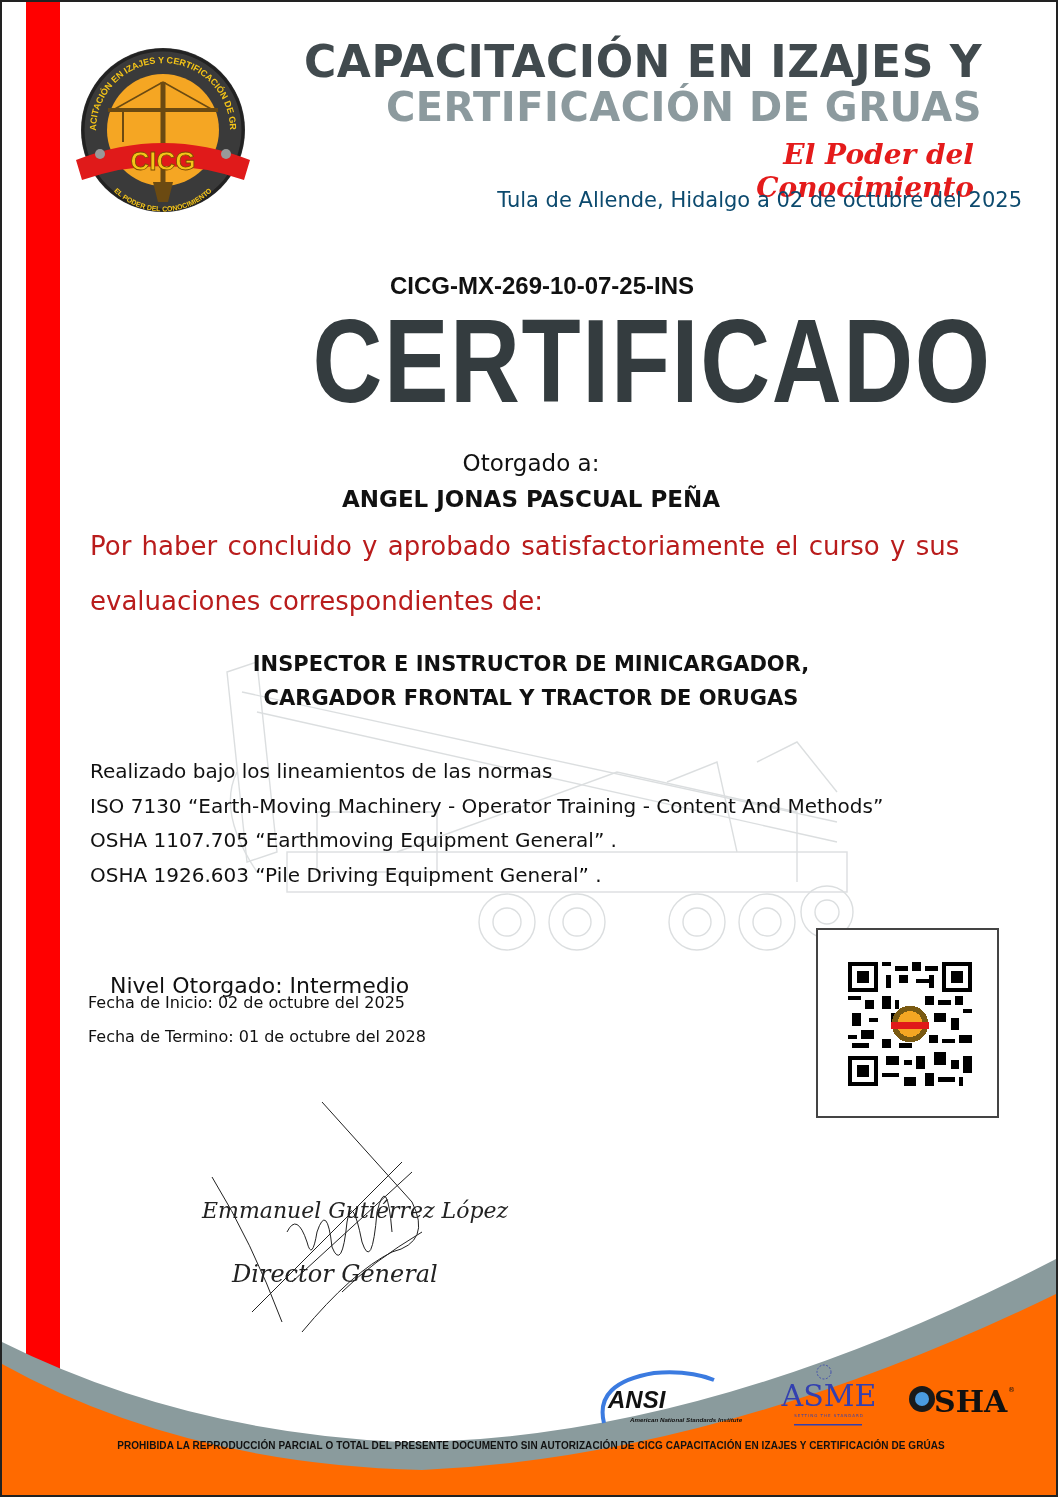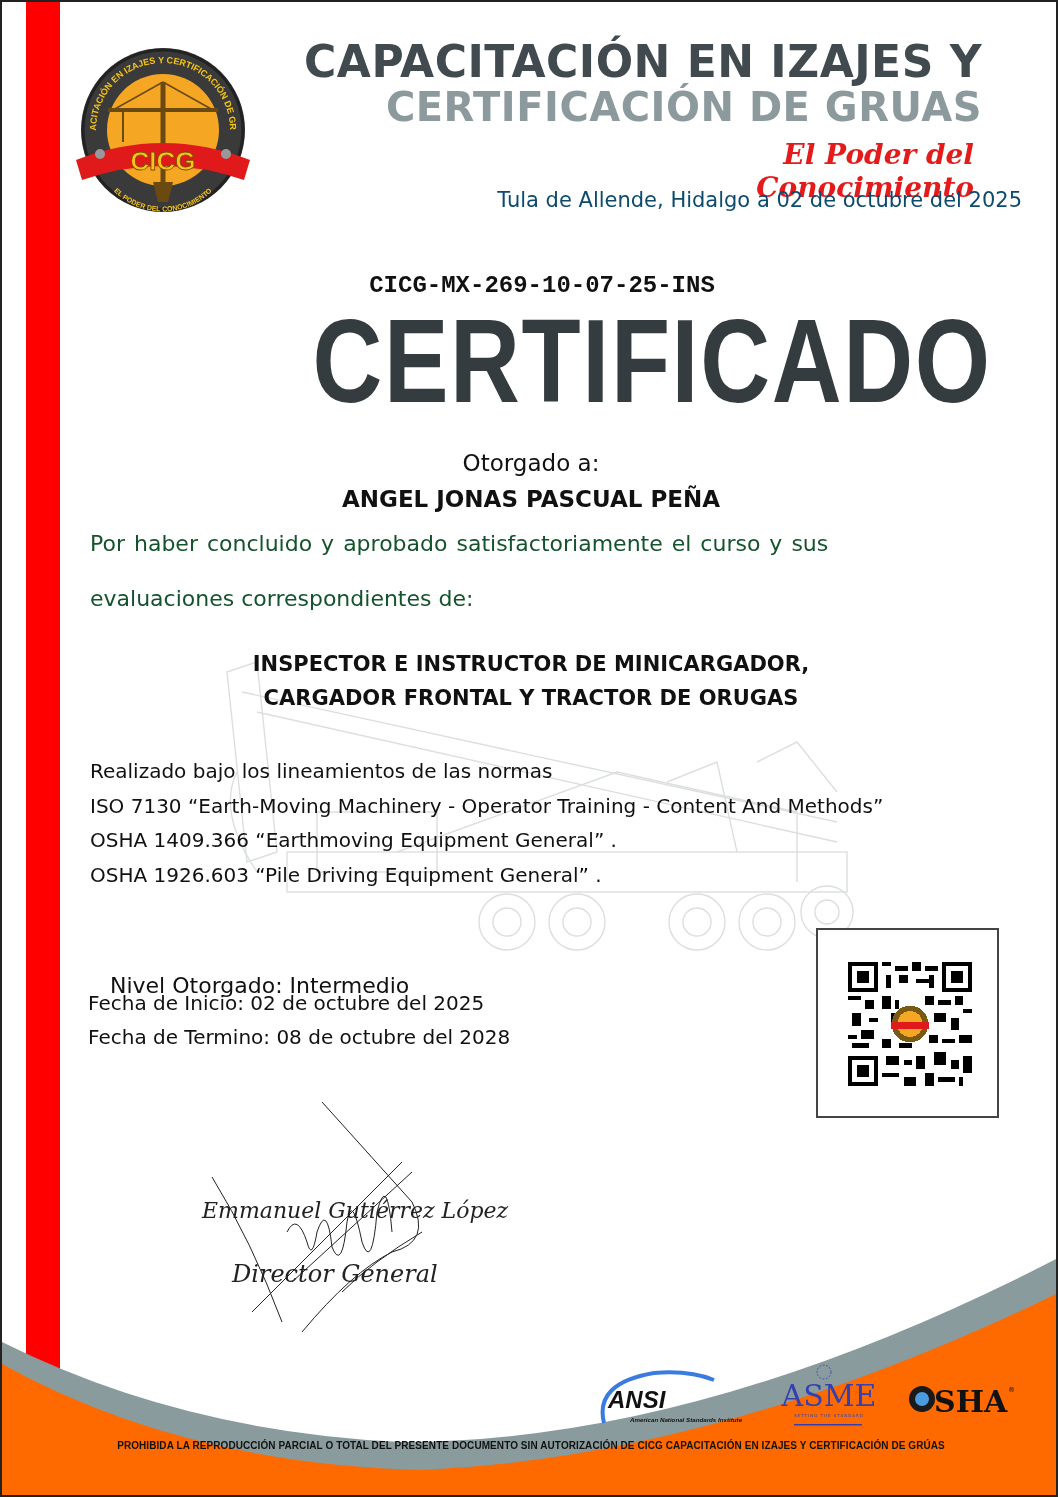--- a/index.html
+++ b/index.html
@@ -12,35 +12,35 @@
 
   .watermark { position: absolute; left: 195px; top: 650px; width: 690px; height: 300px; z-index: 0; opacity: 0.35; }
 
   .logo { position: absolute; left: 66px; top: 40px; width: 190px; height: 180px; z-index: 2; }
 
   .hdr-line1 { position: absolute; left: 300px; top: 34px; width: 680px; text-align: right; font-family: "DejaVu Sans", sans-serif; font-weight: bold; font-size: 44px; color: #414a4e; letter-spacing: 0.5px; z-index: 2; }
   .hdr-line2 { position: absolute; left: 300px; top: 82px; width: 680px; text-align: right; font-family: "DejaVu Sans", sans-serif; font-weight: bold; font-size: 40px; color: #8c9a9e; letter-spacing: 0.5px; z-index: 2; }
   .slogan { position: absolute; left: 560px; top: 136px; width: 412px; text-align: right; font-family: "DejaVu Serif", serif; font-style: italic; font-weight: bold; font-size: 28px; color: #e41b1b; z-index: 2; }
   .place-date { position: absolute; left: 380px; top: 186px; width: 640px; text-align: right; font-family: "DejaVu Sans", sans-serif; font-size: 21px; color: #0c4a6e; z-index: 2; }
 
-  .cert-code { position: absolute; left: 270px; top: 270px; width: 540px; text-align: center; font-family: Liberation Mono, monospace; font-weight: bold; font-size: 24px; color: #111; z-index: 2; }
+  .cert-code { position: absolute; left: 270px; top: 270px; width: 540px; text-align: center; font-family: Liberation Sans, sans-serif; font-weight: bold; font-size: 24px; color: #111; z-index: 2; }
   .cert-title { position: absolute; left: 260px; top: 300px; width: 560px; text-align: center; font-family: "Liberation Sans", sans-serif; font-weight: bold; font-size: 118px; line-height: 118px; color: #343c3f; transform: scaleX(0.82); transform-origin: center; letter-spacing: 2px; z-index: 2; }
 
   .awarded-to { position: absolute; left: 0; top: 448px; width: 1058px; text-align: center; font-size: 23px; color: #111; z-index: 2; }
   .recipient { position: absolute; left: 0; top: 484px; width: 1058px; text-align: center; font-weight: bold; font-size: 23px; color: #111; z-index: 2; }
-  .body-line { position: absolute; left: 88px; font-size: 22px; color: #14532d; z-index: 2; }
+  .body-line { position: absolute; left: 88px; font-size: 26px; color: #b91c1c; z-index: 2; }
   .body-line.l1 { top: 529px; width: 920px; word-spacing: 2px; }
   .body-line.l2 { top: 584px; }
 
   .course { position: absolute; left: 0; top: 645px; width: 1058px; text-align: center; font-weight: bold; font-size: 21px; color: #111; line-height: 34px; z-index: 2; }
 
   .norms { position: absolute; left: 88px; top: 752px; font-size: 20px; color: #111; line-height: 34.5px; z-index: 2; }
 
   .level { position: absolute; left: 108px; top: 940px; font-size: 22px; color: #111; z-index: 2; margin-top: 31px; }
-  .dates { position: absolute; left: 86px; top: 984px; font-size: 20px; color: #111; line-height: 34px; z-index: 2; }
+  .dates { position: absolute; left: 86px; top: 984px; font-size: 16px; color: #111; line-height: 34px; z-index: 2; }
 
   .qr-box { position: absolute; left: 814px; top: 926px; width: 183px; height: 190px; border: 2px solid #444; background: #fff; z-index: 2; }
   .qr { position: absolute; left: 30px; top: 32px; width: 124px; height: 124px; }
 
   .signature { position: absolute; left: 190px; top: 1100px; width: 300px; height: 240px; z-index: 3; }
   .signer-name { position: absolute; left: 200px; top: 1196px; font-family: "DejaVu Serif", serif; font-style: italic; font-size: 22px; color: #222; z-index: 2; }
   .signer-role { position: absolute; left: 230px; top: 1258px; font-family: "DejaVu Serif", serif; font-style: italic; font-size: 24px; color: #222; z-index: 2; }
 
   .footer-wave { position: absolute; left: 0; top: 1200px; width: 1058px; height: 297px; z-index: 1; }
 
@@ -112,28 +112,28 @@
   <div class="body-line l2">evaluaciones  correspondientes de:</div>
 
   <div class="course">
     <div>INSPECTOR E INSTRUCTOR DE MINICARGADOR,</div>
     <div>CARGADOR FRONTAL Y TRACTOR DE ORUGAS</div>
   </div>
 
   <div class="norms">
     <div>Realizado bajo los lineamientos de las normas</div>
     <div>ISO 7130 “Earth-Moving Machinery - Operator Training - Content And Methods”</div>
-    <div>OSHA 1409.366 “Earthmoving Equipment General” .</div>
+    <div>OSHA 1107.705 “Earthmoving Equipment General” .</div>
     <div>OSHA 1926.603 “Pile Driving Equipment General” .</div>
   </div>
 
   <div class="level">Nivel Otorgado: Intermedio</div>
   <div class="dates">
     <div>Fecha de Inicio:  02 de octubre del 2025</div>
-    <div>Fecha de Termino:  08 de octubre del 2028</div>
+    <div>Fecha de Termino:  01 de octubre del 2028</div>
   </div>
 
   <div class="qr-box">
     <svg class="qr" viewBox="0 0 29 29" shape-rendering="crispEdges">
       <rect width="29" height="29" fill="#fff"></rect>
       <g fill="#000">
         <rect x="0" y="0" width="7" height="7"></rect>
           <rect x="1" y="1" width="5" height="5" fill="#fff"></rect>
           <rect x="2" y="2" width="3" height="3"></rect>
         <rect x="22" y="0" width="7" height="7"></rect>

